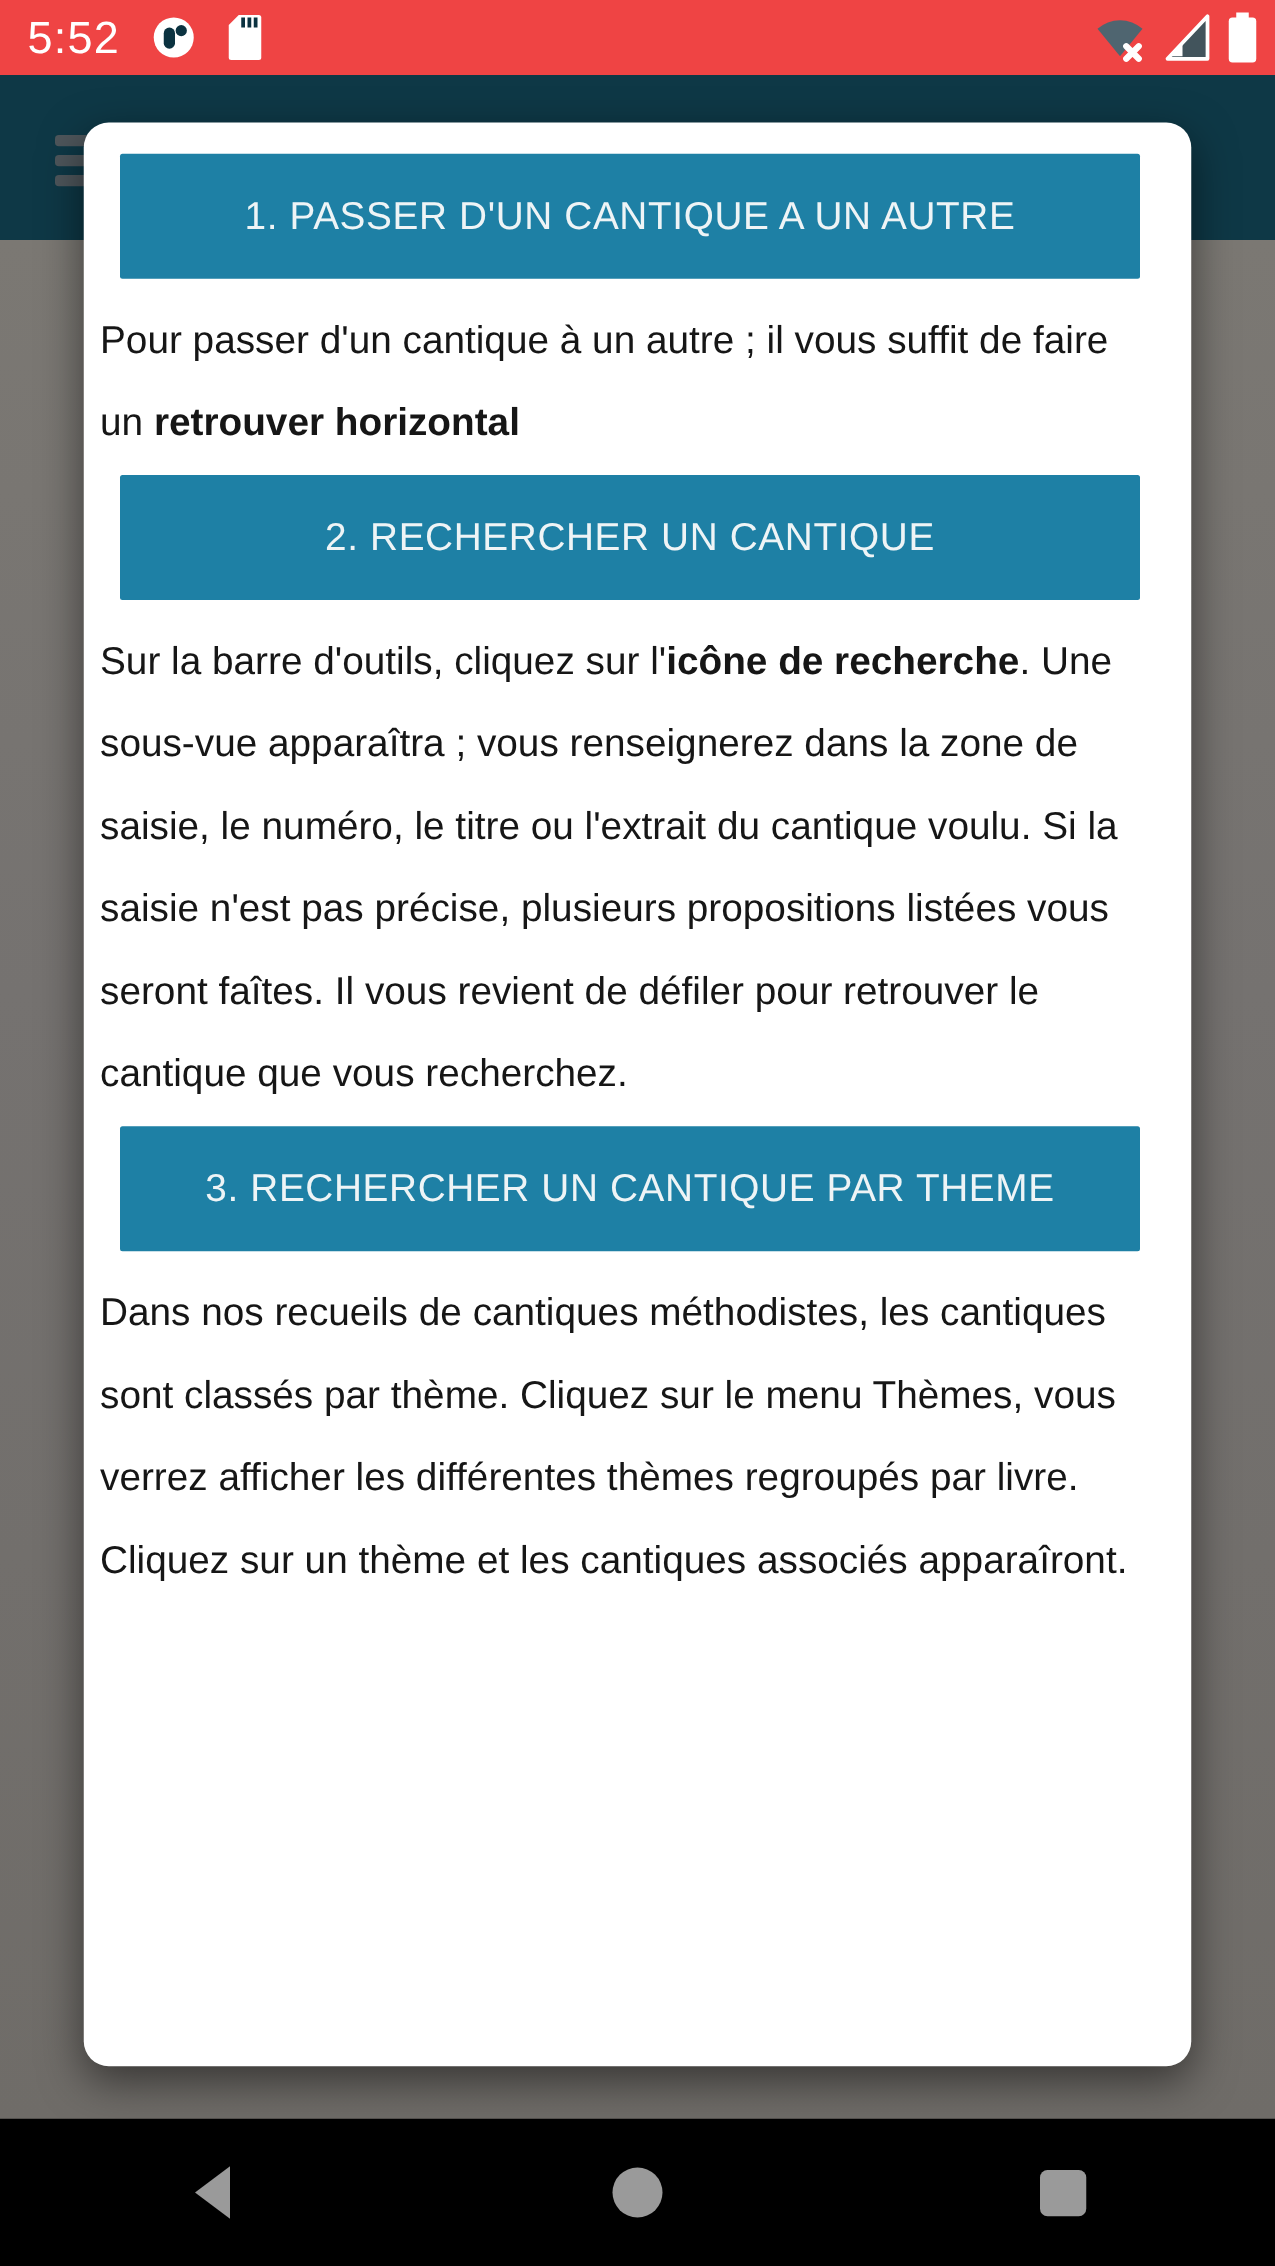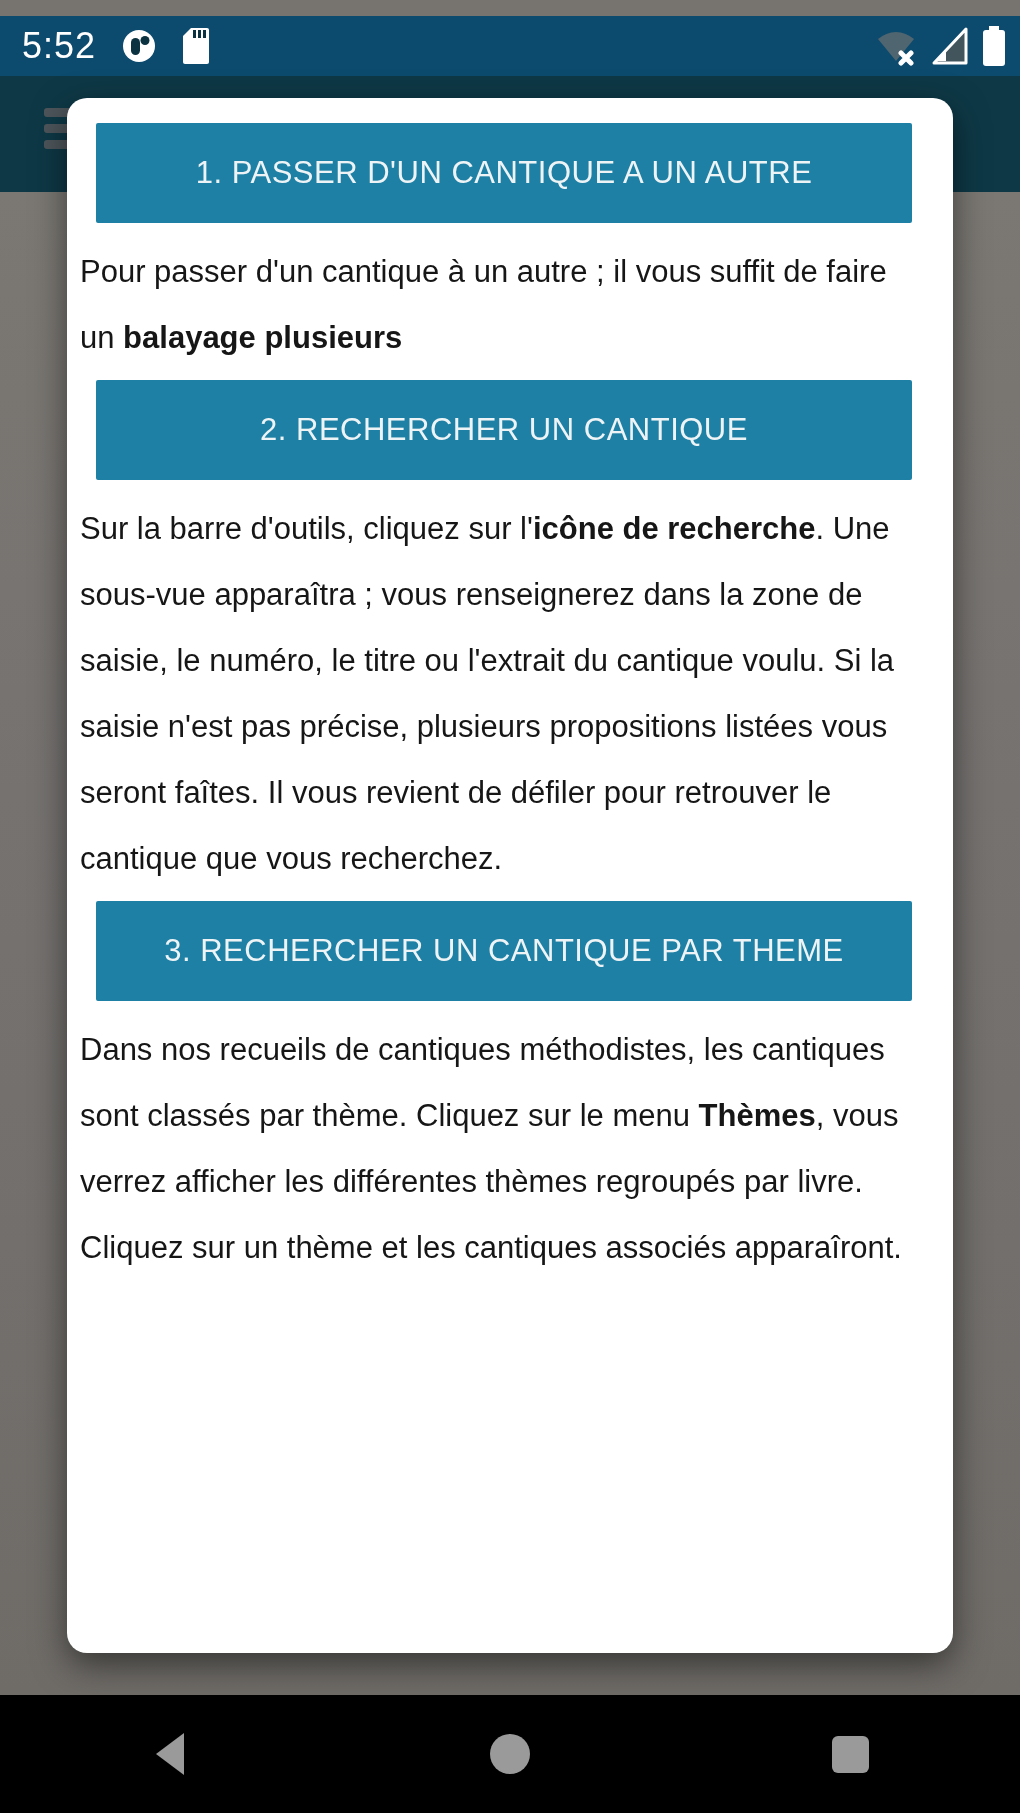--- a/index.html
+++ b/index.html
@@ -2,22 +2,22 @@
 <html><head>
 <meta charset="utf-8">
 <style>
   html,body{margin:0;padding:0;background:#000;}
   #screen{
     position:relative;width:1020px;height:1813px;overflow:hidden;
     font-family:"Liberation Sans",sans-serif;background:#77736f;
   }
   
   #status-bar{
-    position:absolute;left:0;top:16px;width:1020px;height:60px;
-    background:#0c4a6e;display:flex;align-items:center;z-index:3;
+    position:absolute;left:0;top:0;width:1020px;height:60px;
+    background:#ef4444;display:flex;align-items:center;z-index:3;
   }
   #clock{color:#fff;font-size:36px;margin-left:22px;letter-spacing:1px;}
   .st-icon{margin-left:26px;display:flex;align-items:center;}
   #status-right{position:absolute;right:14px;top:0;height:60px;display:flex;align-items:center;gap:14px;}
   
   #app-bar{
     position:absolute;left:0;top:60px;width:1020px;height:132px;
     background:#0e3846;z-index:1;
   }
   .hbar{position:absolute;left:44px;width:60px;height:9px;border-radius:3px;background:#4e565b;}
@@ -106,27 +106,27 @@
       <span class="hbar" style="top:64px"></span>
       <span class="hbar" style="top:80px"></span>
     </div>
   </div>
 
   <div id="scrim"></div>
 
   <div id="dialog">
 
     <div class="section-header">1. PASSER D'UN CANTIQUE A UN AUTRE</div>
-    <p class="para"><span>Pour passer d'un cantique à un autre ; il vous suffit de faire un </span><span style="font-weight: 700;">balayage plusieurs</span></p>
+    <p class="para"><span>Pour passer d'un cantique à un autre ; il vous suffit de faire un </span><span style="font-weight: 700;">retrouver horizontal</span></p>
 
     <div class="section-header">2. RECHERCHER UN CANTIQUE</div>
     <p class="para"><span>Sur la barre d'outils, cliquez sur l'</span><span style="font-weight: 700;">icône de recherche</span><span>. Une sous-vue apparaîtra ; vous renseignerez dans la zone de saisie, le numéro, le titre ou l'extrait du cantique voulu. Si la saisie n'est pas précise, plusieurs propositions listées vous seront faîtes. Il vous revient de défiler pour retrouver le cantique que vous recherchez.</span></p>
 
     <div class="section-header">3. RECHERCHER UN CANTIQUE PAR THEME</div>
-    <p class="para"><span>Dans nos recueils de cantiques méthodistes, les cantiques sont classés par thème. Cliquez sur le menu </span><span style="font-weight: 700;">Thèmes</span><span>, vous verrez afficher les différentes thèmes regroupés par livre. Cliquez sur un thème et les cantiques associés apparaîront.</span></p>
+    <p class="para"><span>Dans nos recueils de cantiques méthodistes, les cantiques sont classés par thème. Cliquez sur le menu </span><span style="font-weight: 400;">Thèmes</span><span>, vous verrez afficher les différentes thèmes regroupés par livre. Cliquez sur un thème et les cantiques associés apparaîront.</span></p>
 
 
   </div>
 
   <div id="nav-bar">
     <div class="nav-slot">
       <svg width="32" height="44" viewBox="0 0 32 44">
         <polygon points="30,1 30,43 2,22" fill="#9a9a9a"></polygon>
       </svg>
     </div>

